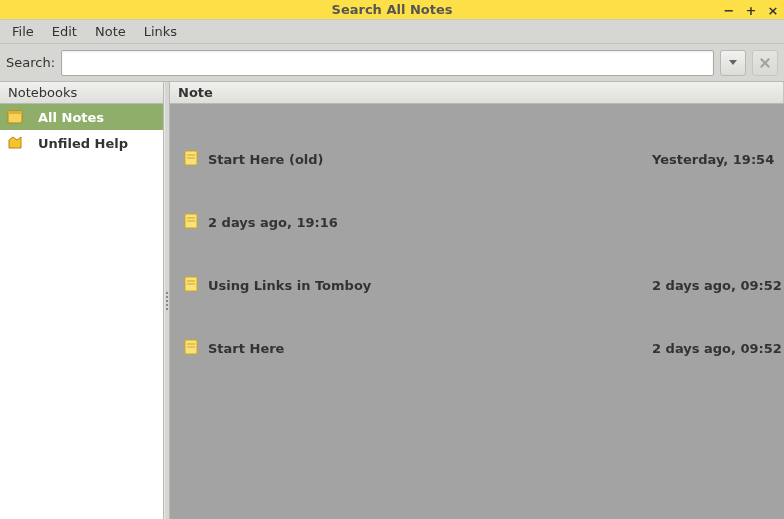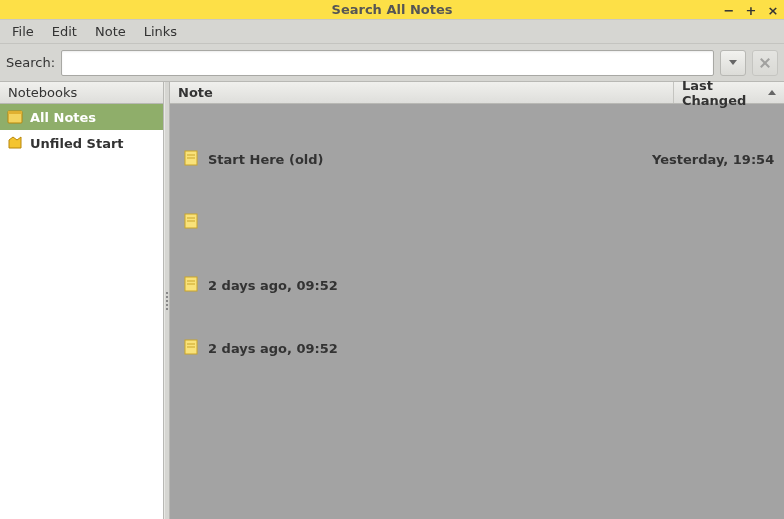--- a/index.html
+++ b/index.html
@@ -47,21 +47,21 @@
   .colhdr { height:22px; background:linear-gradient(#f0f0ed,#dedeDB); border-bottom:1px solid #b8b8b4; display:flex; align-items:center; }
   .colhdr .col { padding:0 8px; color:#333; display:flex; align-items:center; gap:4px; height:100%; border-right:1px solid #c4c4c0; cursor:pointer; }
   .colhdr .col.note { flex:1; }
   .colhdr .col.changed { width:110px; flex-shrink:0; border-right:none; justify-content:flex-start; }
   .sort-ind { width:0;height:0;border-left:4px solid transparent;border-right:4px solid transparent;border-bottom:5px solid #666; margin-left:2px; }
 
   
   .sb-row { height:26px; display:flex; align-items:center; gap:6px; padding:0 6px; cursor:pointer; }
   .sb-row.selected { background:#8fae6a; color:#fff; }
   .sb-row.selected span { color:#fff; }
-  .sb-row .lbl { font-weight:bold; }
+  .sb-row .lbl { font-weight:bold;margin-left:8px; }
 
   
   .note-row { height:26px; display:flex; align-items:flex-end; padding:0 12px; gap:8px; cursor:pointer;margin-top:37px; }
   .note-row .name { flex:1; white-space:nowrap; overflow:hidden; text-overflow:ellipsis; }
   .note-row .time { width:120px; flex-shrink:0; text-align:left; color:#333; white-space:nowrap; }
 
   
   .ic { width:18px; height:18px; flex-shrink:0; }
 </style>
 </head>
@@ -106,67 +106,66 @@
         <svg class="ic" viewBox="0 0 18 18">
           <rect x="2" y="3" width="14" height="12" rx="1" fill="#f4d35e" stroke="#b8860b"></rect>
           <rect x="2" y="3" width="14" height="3" fill="#e0b030"></rect>
         </svg>
         <span class="lbl">All Notes</span>
       </div>
       <div class="sb-row">
         <svg class="ic" viewBox="0 0 18 18">
           <path d="M3 6 L7 3 L11 6 L15 3 L15 14 L3 14 Z" fill="#f4c430" stroke="#b8860b"></path>
         </svg>
-        <span class="lbl">Unfiled Start</span>
+        <span class="lbl">Unfiled Help</span>
       </div>
     </div>
 
     <div class="grip">
         <div class="dots"></div>
       </div>
 
     <div class="main">
       <div class="colhdr">
         <div class="col note">
           <span>Note</span>
-        </div>
-        <div class="col changed">
-          <span>Last Changed</span>
-          <div class="sort-ind"></div>
         </div>
       </div>
 
       <div class="note-row">
         <svg class="ic" viewBox="0 0 18 18">
             <rect x="3" y="2" width="12" height="14" fill="#f9e27a" stroke="#caa52a"></rect>
             <line x1="5" y1="6" x2="13" y2="6" stroke="#caa52a"></line>
             <line x1="5" y1="9" x2="13" y2="9" stroke="#caa52a"></line>
           </svg>
         <span class="name">Start Here (old)</span>
         <span class="time">Yesterday, 19:54</span>
       </div>
       <div class="note-row">
         <svg class="ic" viewBox="0 0 18 18">
             <rect x="3" y="2" width="12" height="14" fill="#f9e27a" stroke="#caa52a"></rect>
             <line x1="5" y1="6" x2="13" y2="6" stroke="#caa52a"></line>
             <line x1="5" y1="9" x2="13" y2="9" stroke="#caa52a"></line>
           </svg>
+        <span class="time">2 days ago, 19:16</span>
       </div>
       <div class="note-row">
         <svg class="ic" viewBox="0 0 18 18">
             <rect x="3" y="2" width="12" height="14" fill="#f9e27a" stroke="#caa52a"></rect>
             <line x1="5" y1="6" x2="13" y2="6" stroke="#caa52a"></line>
             <line x1="5" y1="9" x2="13" y2="9" stroke="#caa52a"></line>
           </svg>
+        <span class="name">Using Links in Tomboy</span>
         <span class="time">2 days ago, 09:52</span>
       </div>
       <div class="note-row">
         <svg class="ic" viewBox="0 0 18 18">
             <rect x="3" y="2" width="12" height="14" fill="#f9e27a" stroke="#caa52a"></rect>
             <line x1="5" y1="6" x2="13" y2="6" stroke="#caa52a"></line>
             <line x1="5" y1="9" x2="13" y2="9" stroke="#caa52a"></line>
           </svg>
+        <span class="name">Start Here</span>
         <span class="time">2 days ago, 09:52</span>
       </div>
     </div>
 
   </div>
 </div>
 
 </body></html>

